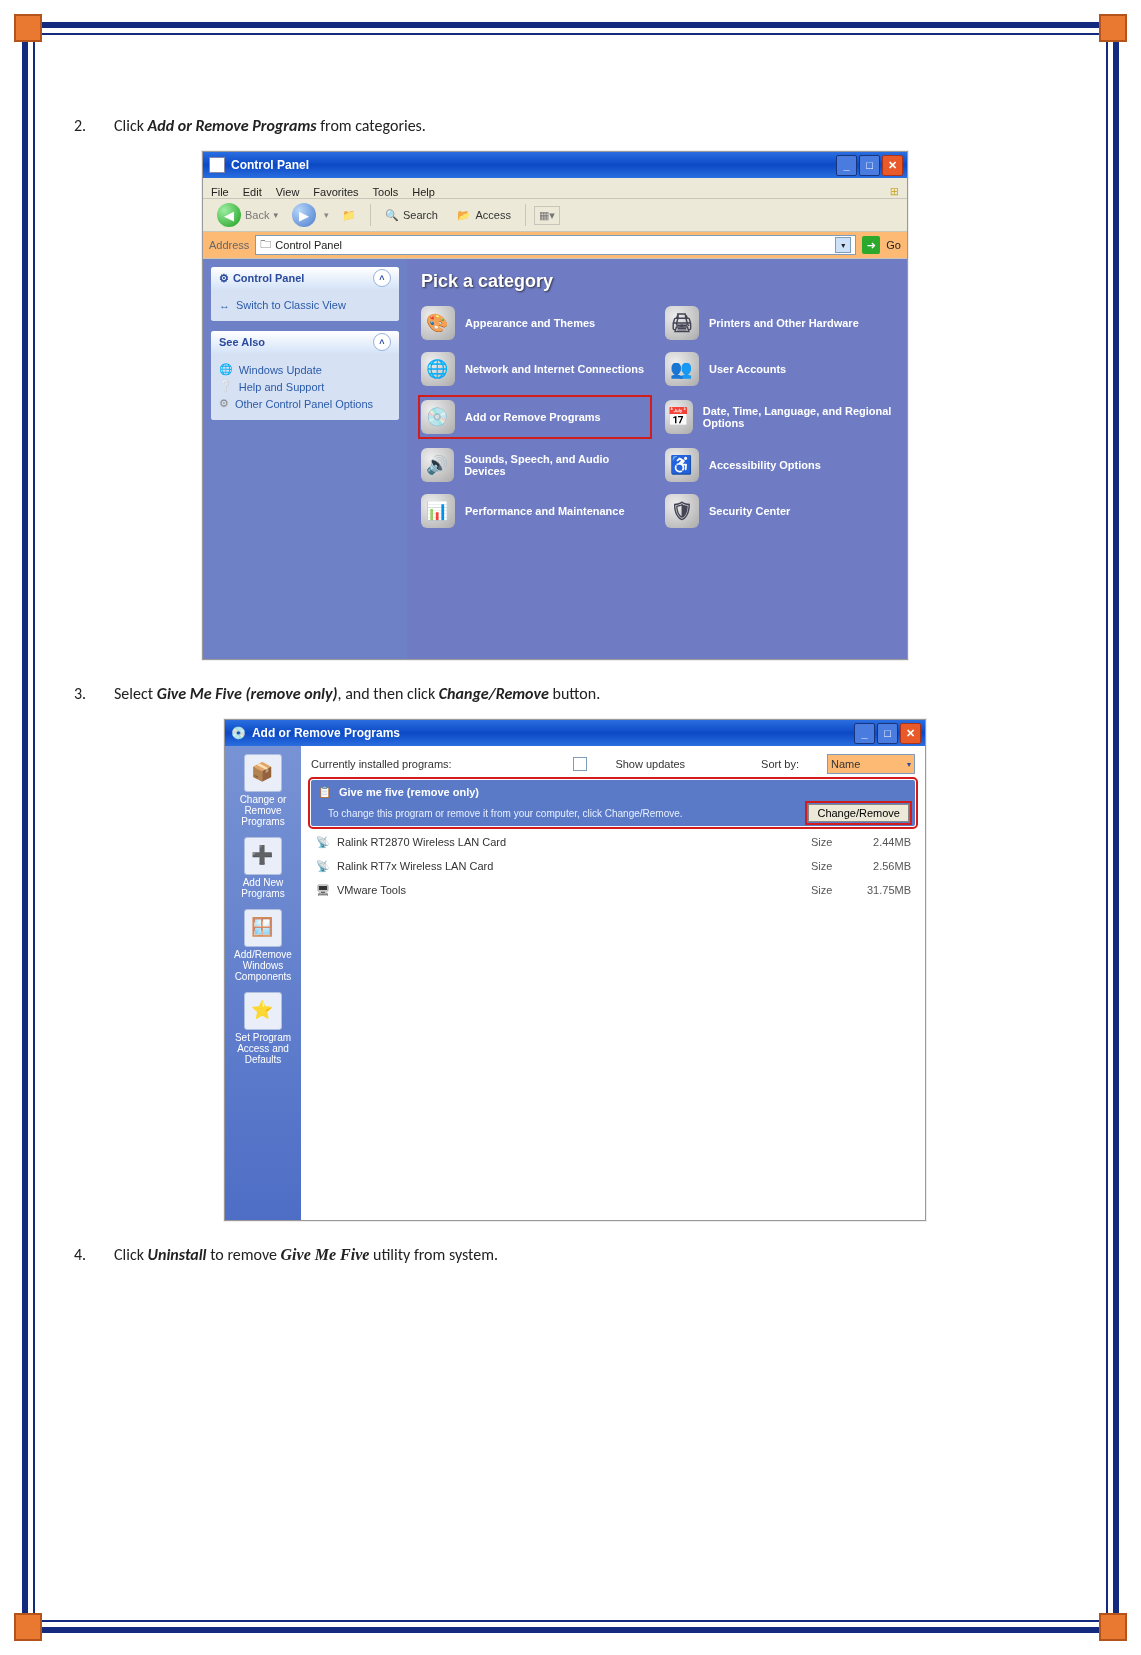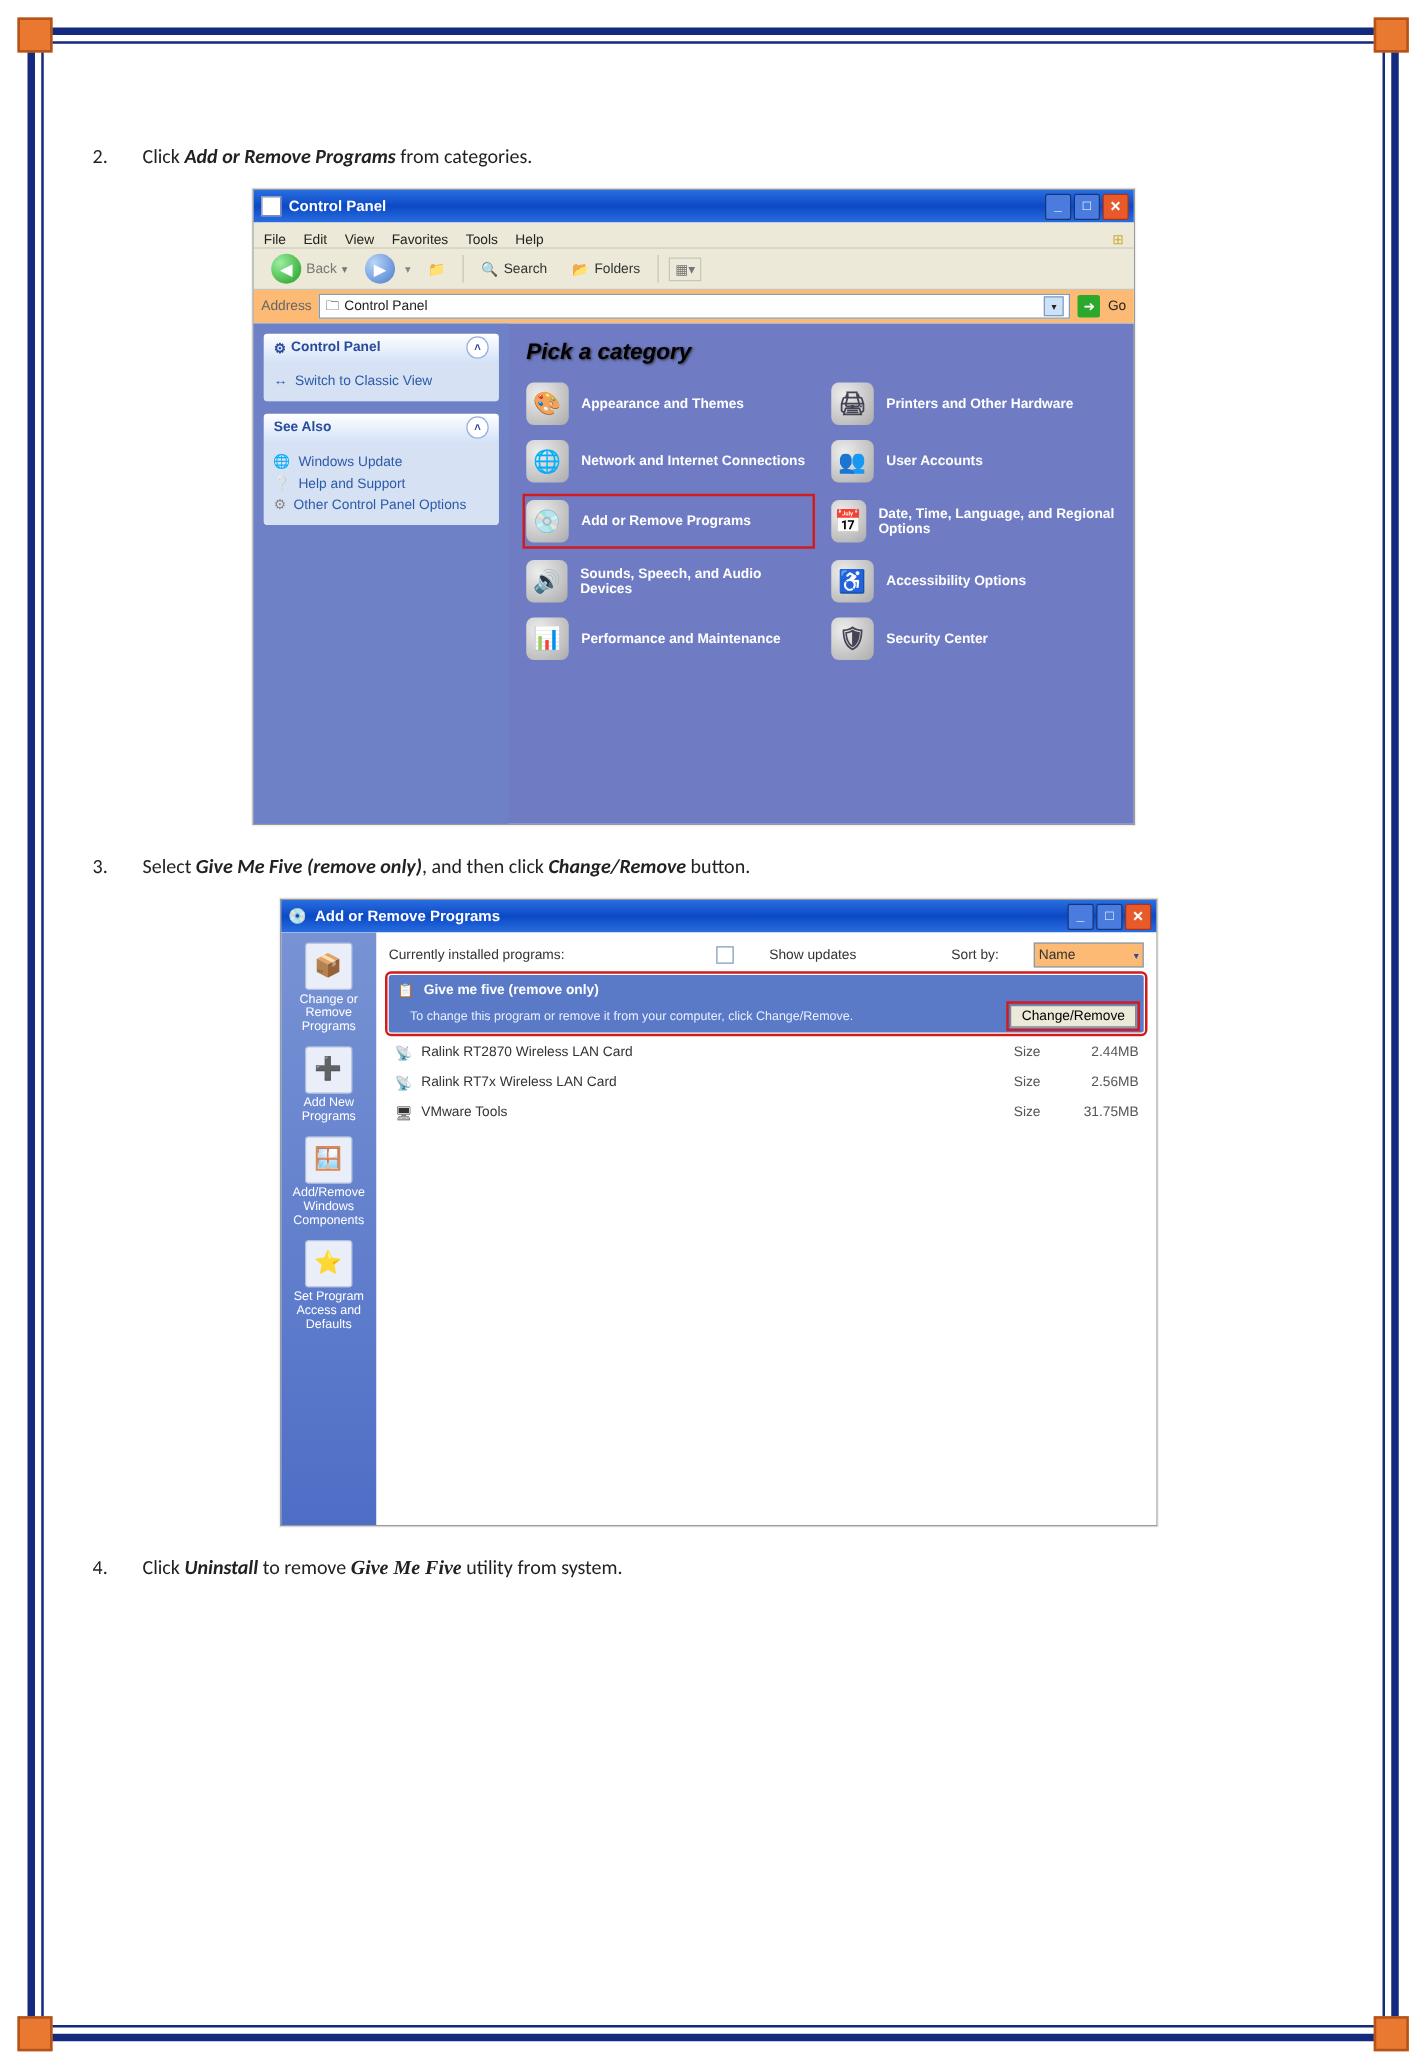--- a/index.html
+++ b/index.html
@@ -194,23 +194,22 @@
     color:#2b5aa8;
   }
   .panel-body .sideitem { display:flex; align-items:center; gap:6px; padding:2px 0;}
   .cp-main {
     flex:1;
     padding: 8px 14px;
     color:#fff;
     position:relative;
   }
   .cp-heading {
-    font-size:18px; font-weight:bold; color:#000000; margin:4px 0 14px;
+    font-size:18px; font-weight:bold; color:#ffffff; margin:4px 0 14px;
     text-shadow: 1px 1px 2px #334;
-    font-style: italic;
   }
   .catgrid {
     display:grid;
     grid-template-columns: 1fr 1fr;
     gap: 12px 16px;
   }
   .cat {
     display:flex; align-items:center; gap:10px;
     font-size:11px; font-weight:bold; color:#fff;
   }
@@ -350,21 +349,21 @@
         <span class="toolbtn">
             <span class="circlebtn">◀</span>
             <span>Back</span>
             <span style="font-size:9px">▾</span>
           </span>
         <span class="circlebtn fwd">▶</span>
         <span style="font-size:9px;color:#888">▾</span>
         <span class="toolbtn active">📁</span>
         <span style="width:1px;height:22px;background:#c8c6b8"></span>
         <span class="toolbtn active">🔍 <span>Search</span></span>
-        <span class="toolbtn active">📂 <span>Folders</span></span>
+        <span class="toolbtn active">📂 <span>Access</span></span>
         <span style="width:1px;height:22px;background:#c8c6b8"></span>
         <span class="toolbtn" style="border:1px solid #c8c6b8;padding:2px 4px">▦▾</span>
       </div>
       <div class="addressbar">
         <span style="color:#666">Address</span>
         <div class="addr-input">
           <span>🗀</span>
           <span>Control Panel</span>
           <span class="dd">▾</span>
         </div>

